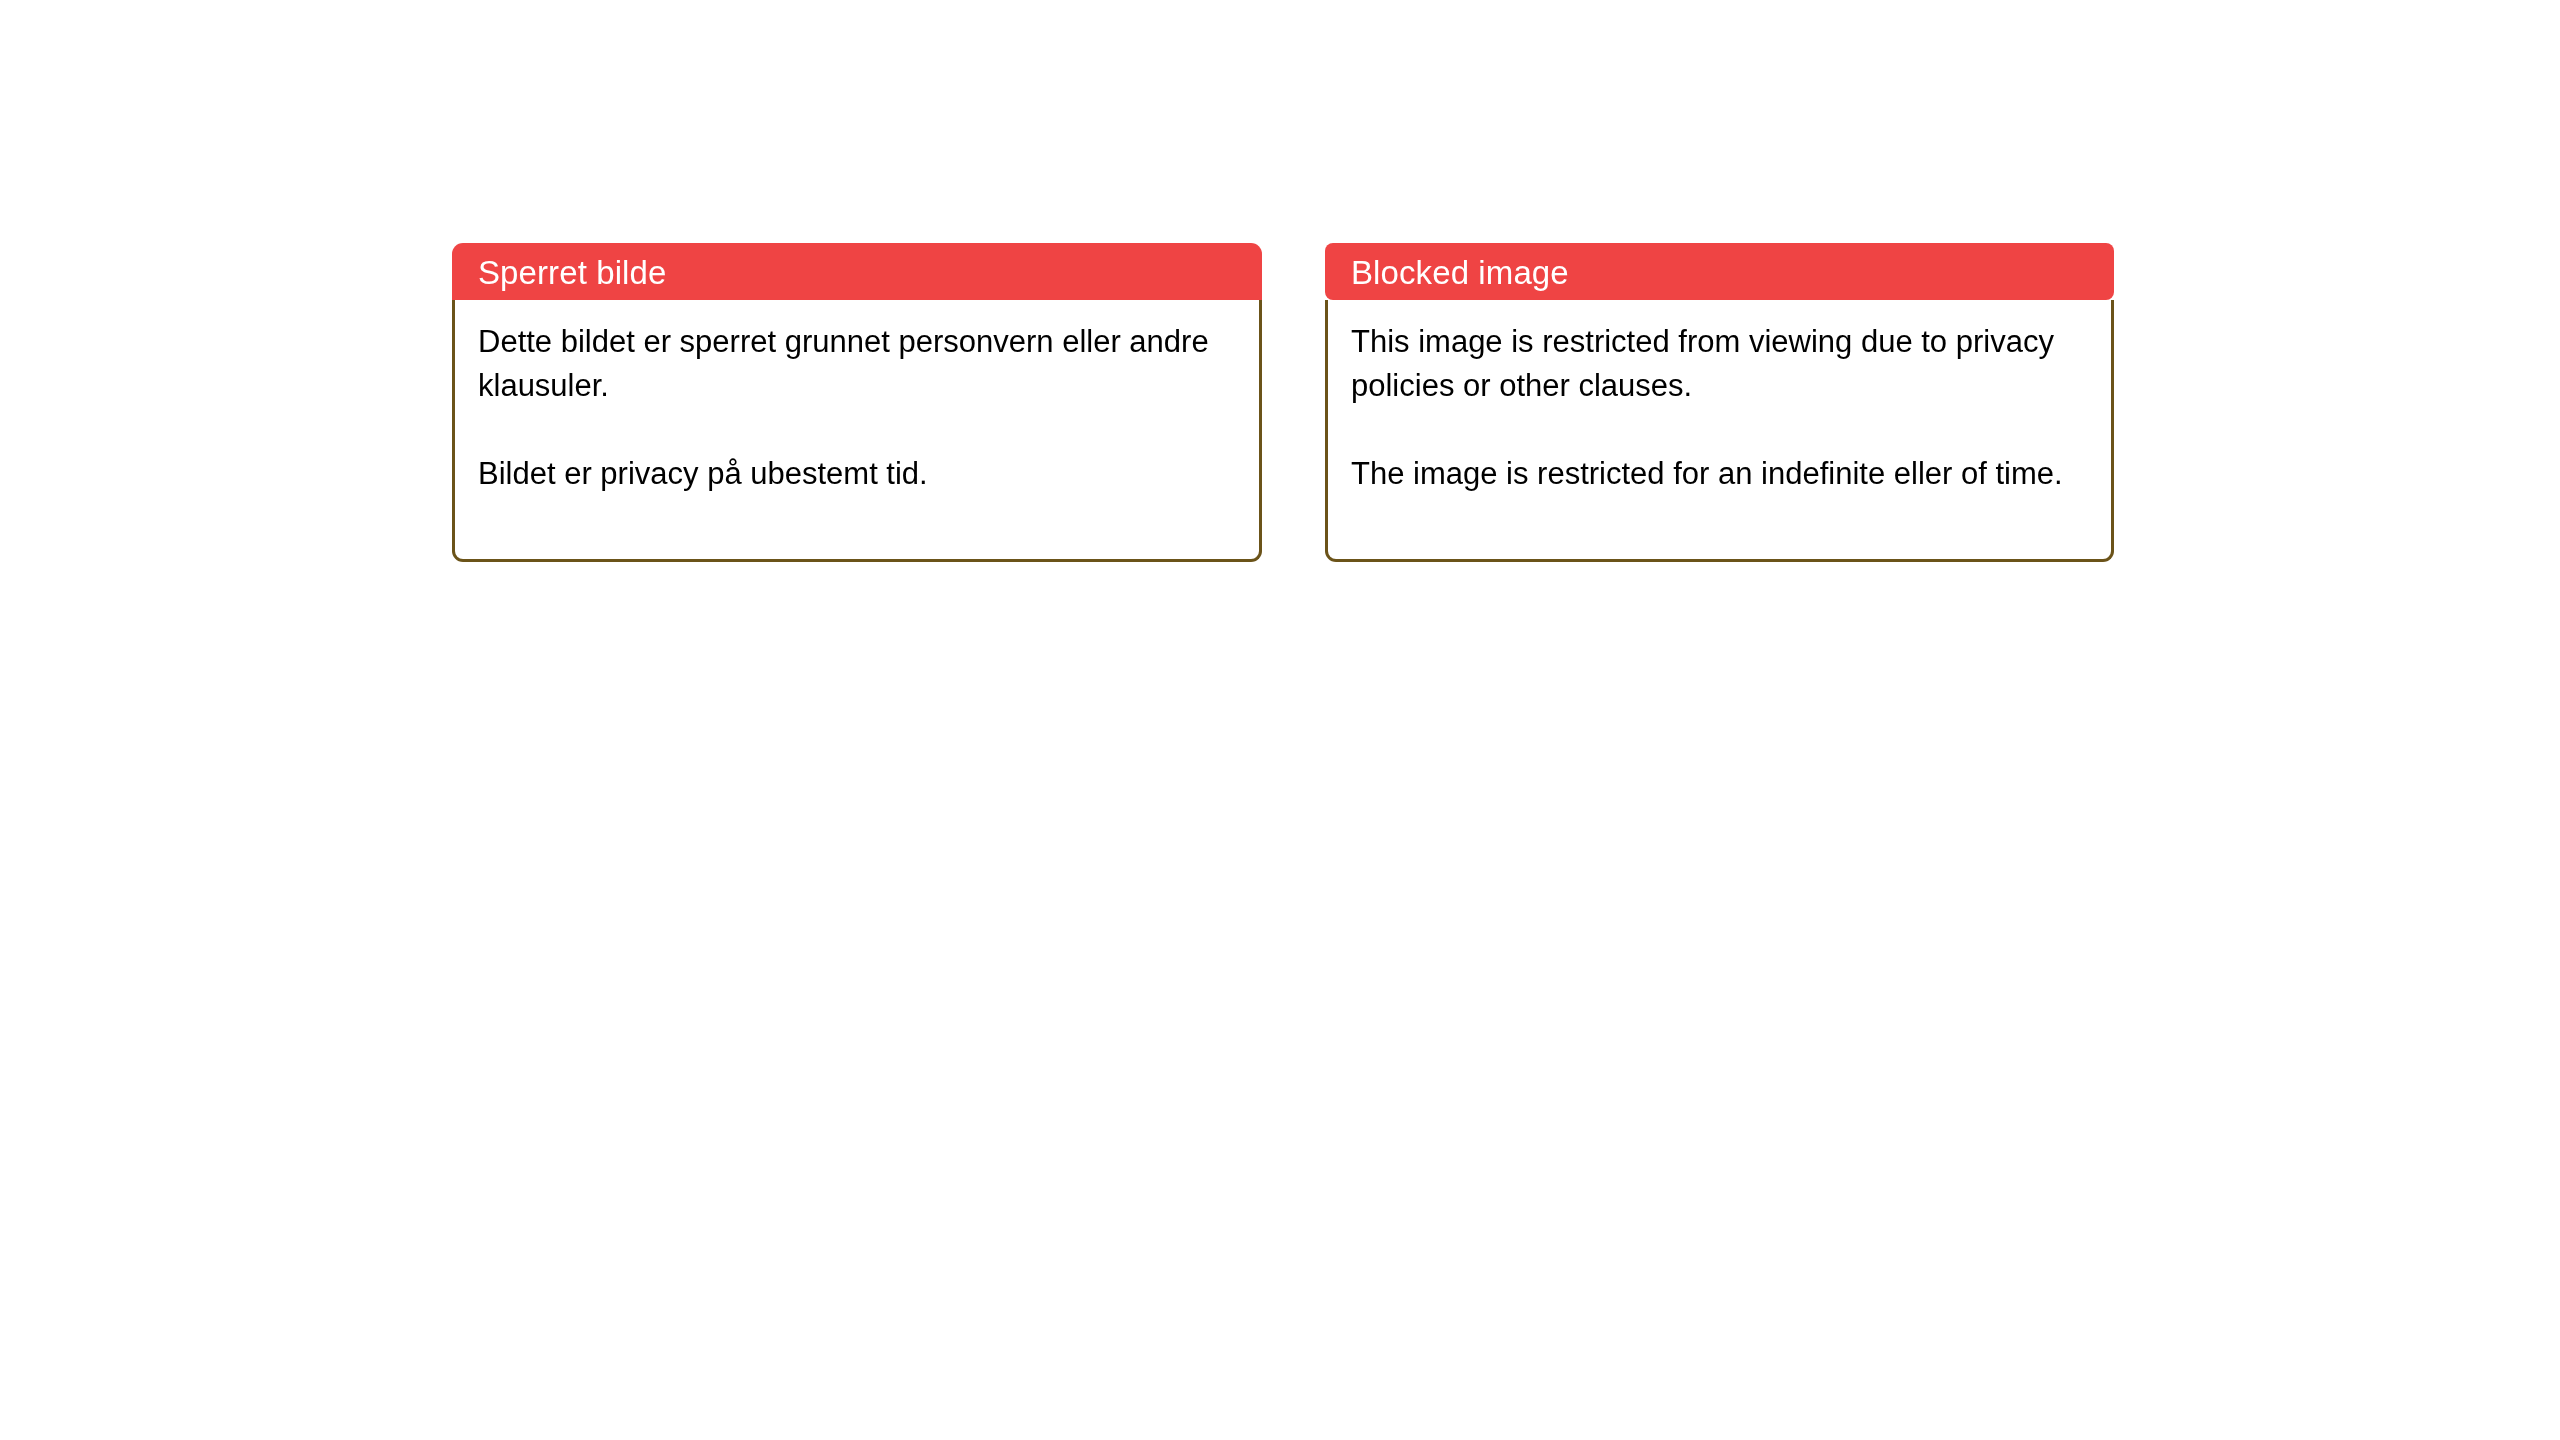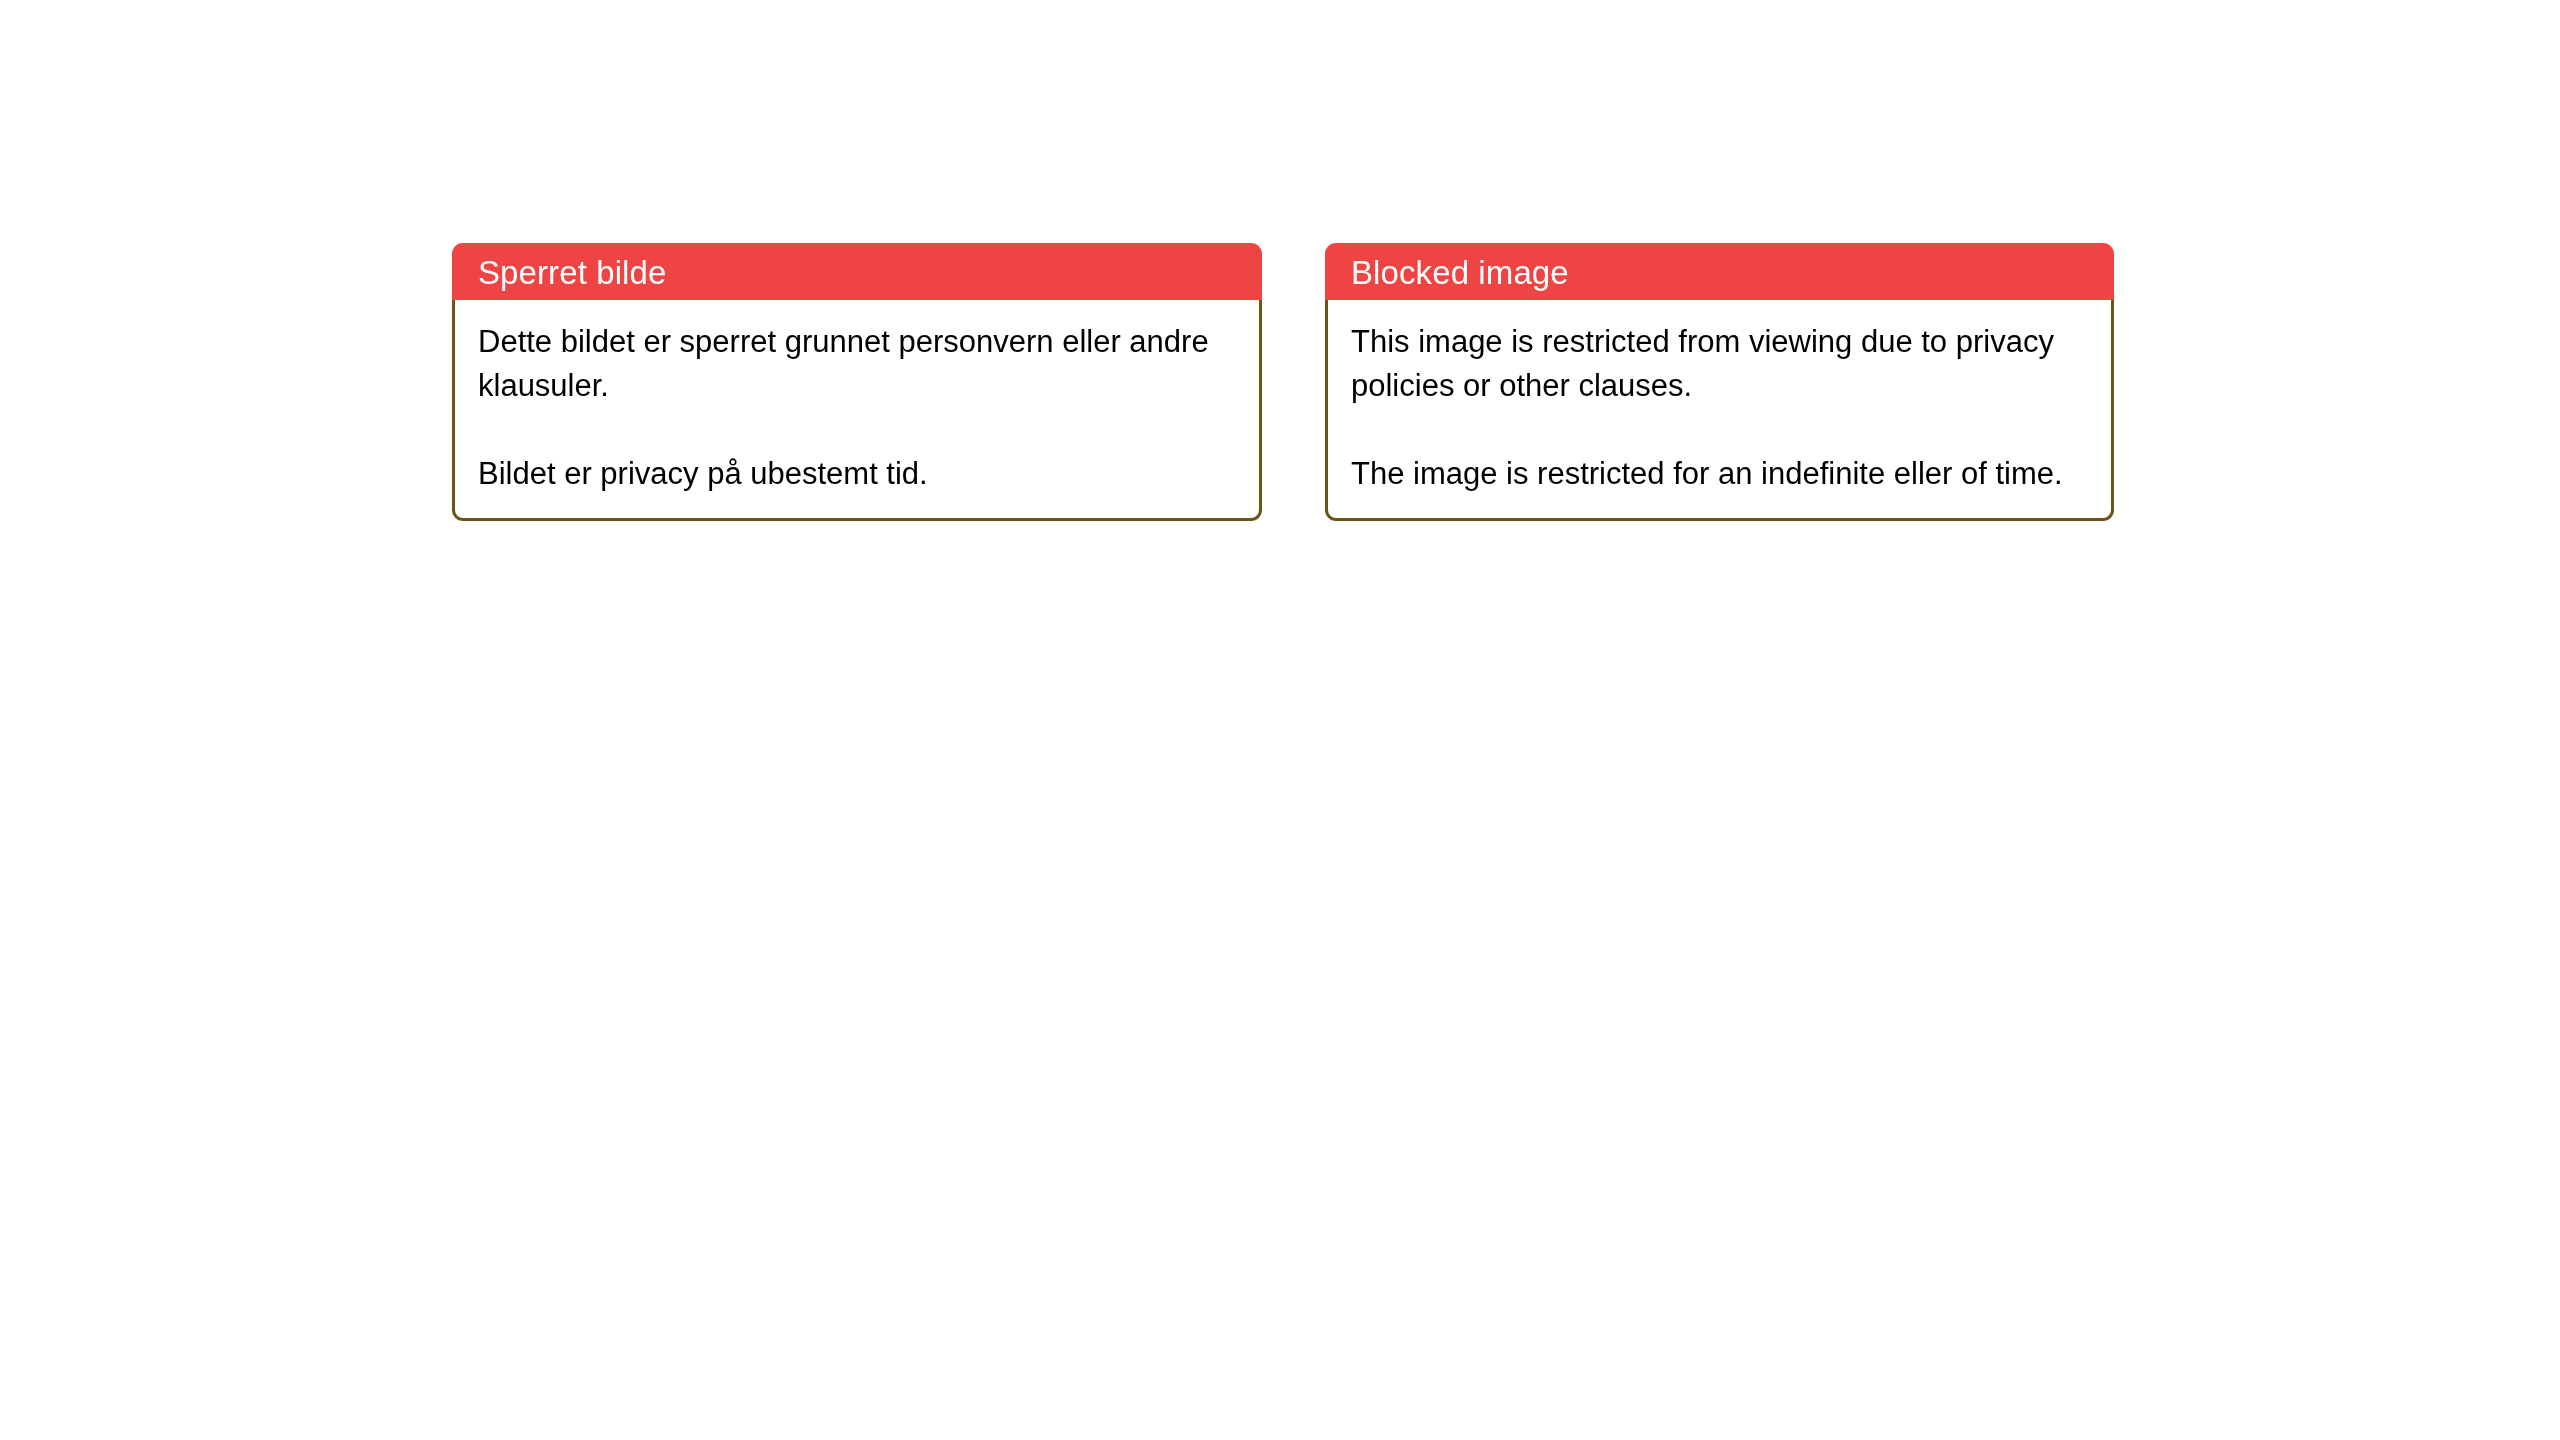--- a/index.html
+++ b/index.html
@@ -62,32 +62,32 @@
     font-weight: 400;
     letter-spacing: 0.1px;
     white-space: nowrap;
     position: relative;
     top: 1px;
   }
 
   .card-body {
     position: relative;
     z-index: 1;
-    height: 221px;
+    height: 262px;
     background: #ffffff;
     border: 3px solid #6b5319;
     border-top: none;
     border-radius: 0 0 11px 11px;
     box-sizing: border-box;
     padding: 20px 26px 0 23px;
   }
 
   
   #card-no .card-header { margin: 0 0 0 0; width: 810px; }
-  #card-en .card-header { margin: 0 12px 0 0; width: 789px; }
+  #card-en .card-header { margin: 0 12px 0 0; width: 789px; border-radius: 8px; }
 
   .body-text {
     color: #000000;
     font-size: 31px;
     line-height: 44px;
     font-family: "Liberation Sans", sans-serif;
     font-weight: 400;
     margin: 0;
     white-space: pre-line;
   }

